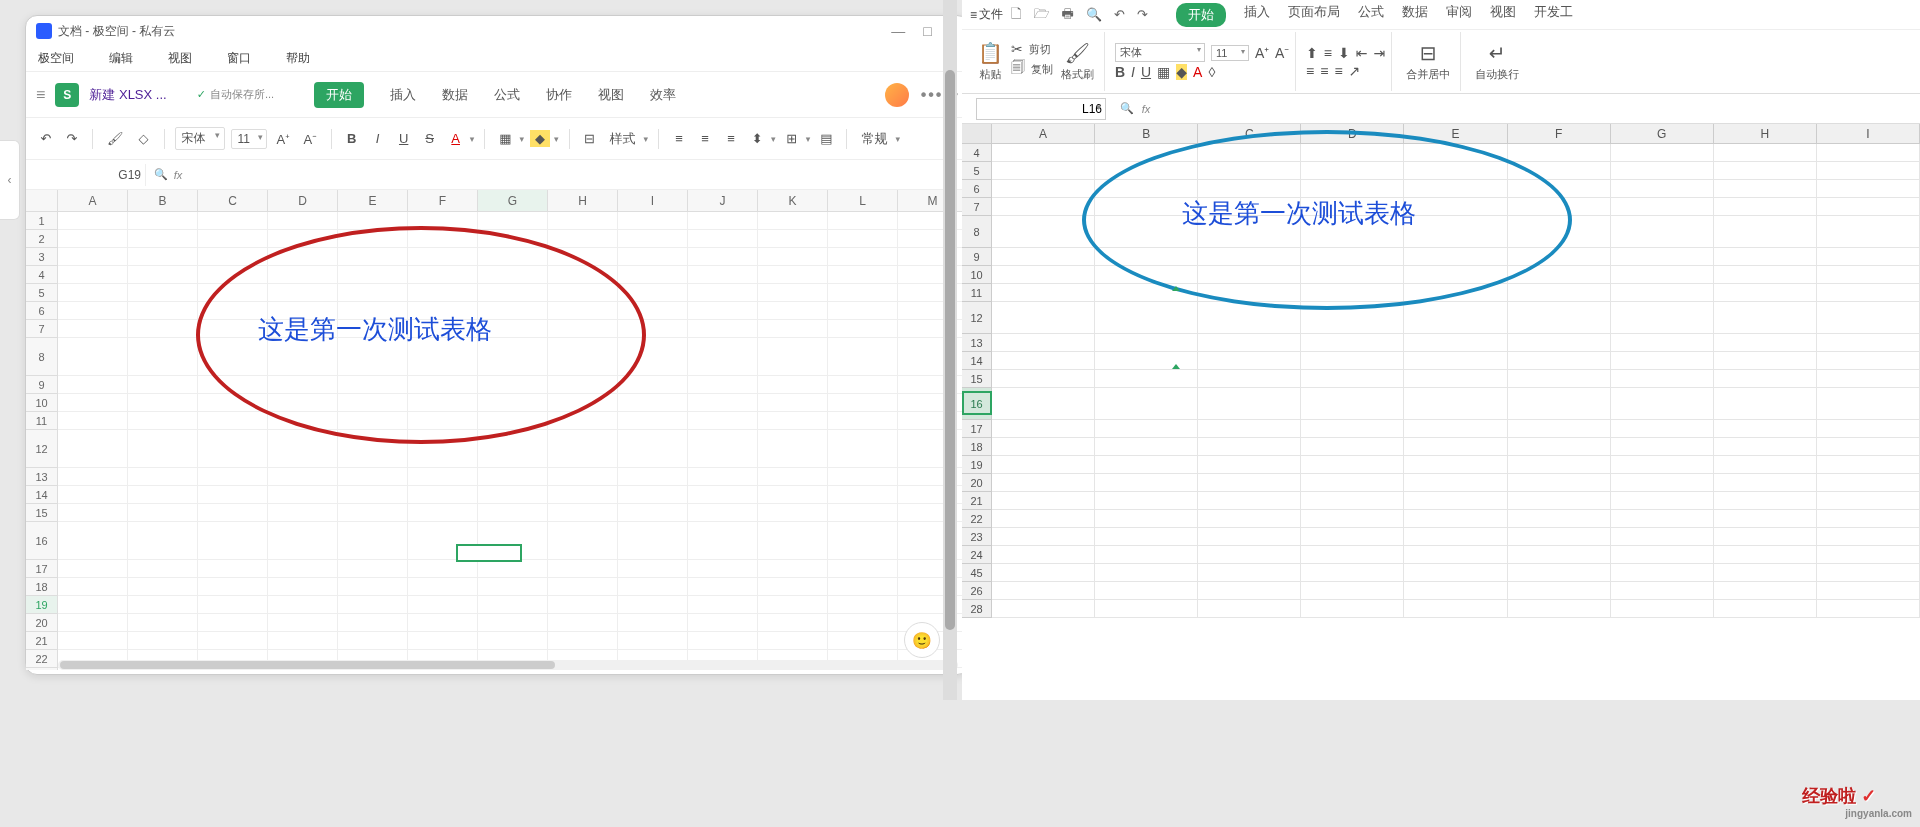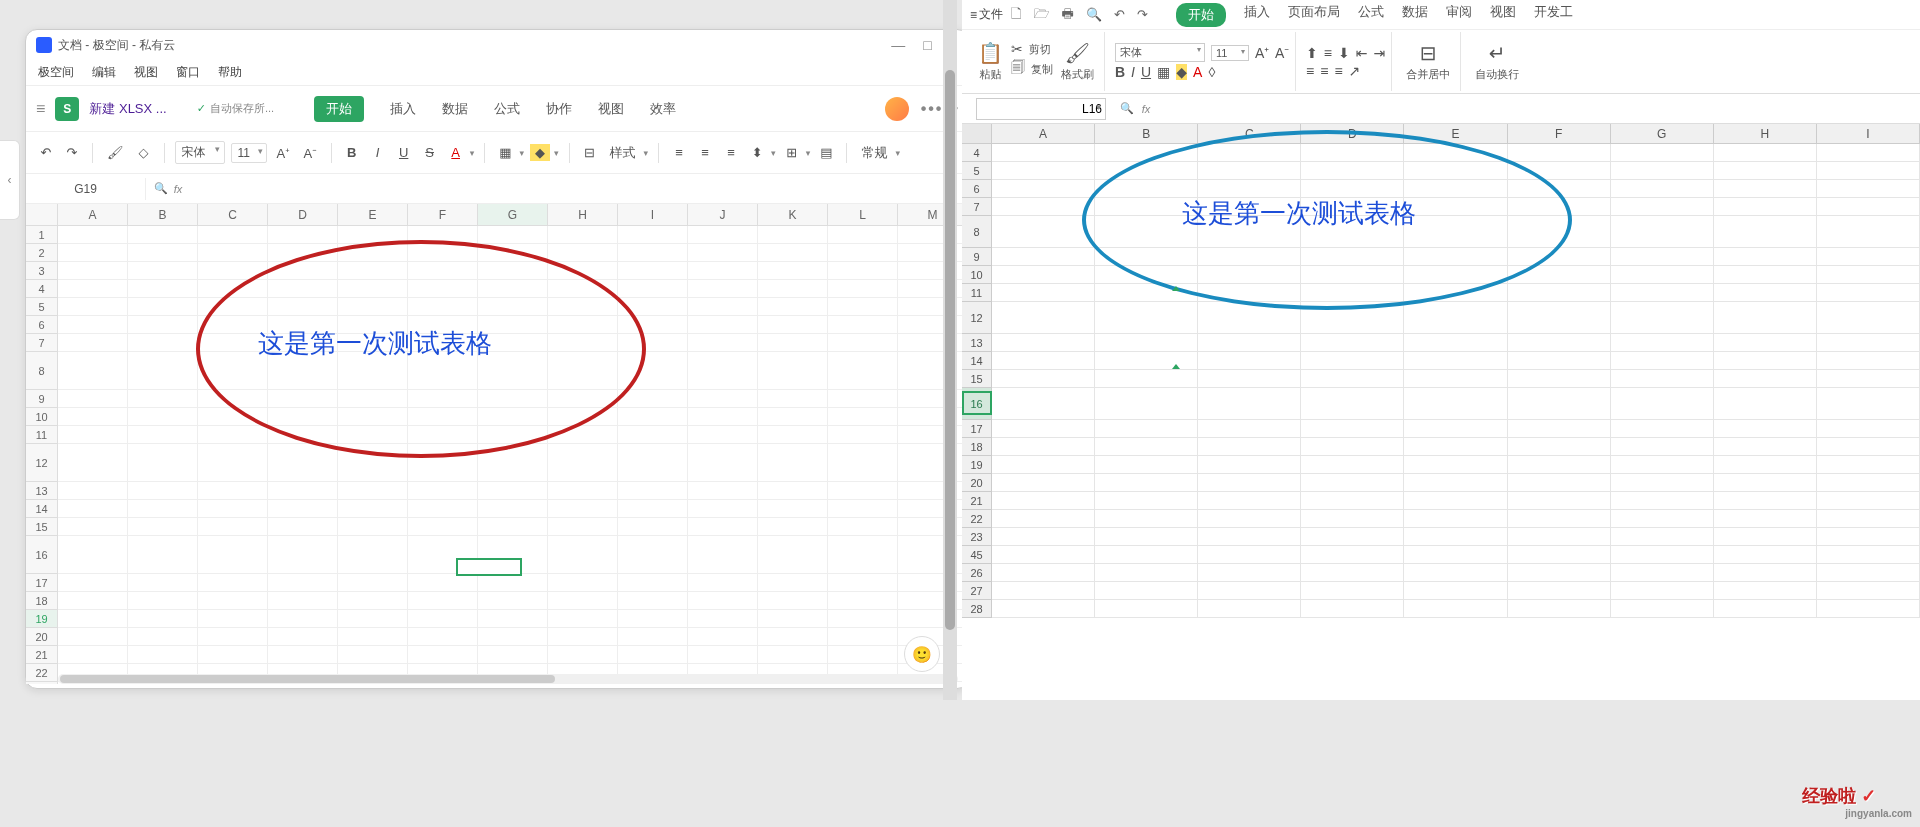--- a/index.html
+++ b/index.html
@@ -1,23 +1,23 @@
 <!DOCTYPE html>
 <html><head>
 <meta charset="utf-8">
 <style>
 * { box-sizing: border-box; margin: 0; padding: 0; font-family: "Microsoft YaHei", sans-serif; }
 body { width: 1920px; height: 827px; background: #e8e8e8; position: relative; overflow: hidden; }
 
 
-.left-app { position: absolute; left: 25px; top: 29px; width: 944px; height: 660px; background: #fff; border: 1px solid #ccc; border-radius: 12px; box-shadow: 0 2px 8px rgba(0,0,0,.1); }
+.left-app { position: absolute; left: 25px; top: 15px; width: 944px; height: 660px; background: #fff; border: 1px solid #ccc; border-radius: 12px; box-shadow: 0 2px 8px rgba(0,0,0,.1); }
 .left-title { height: 30px; display: flex; align-items: center; padding: 0 10px; font-size: 12px; color: #555; }
 .left-title .app-icon { width: 16px; height: 16px; background: #2a5cff; border-radius: 3px; margin-right: 6px; }
 .left-title .ctrl { margin-left: auto; display: flex; gap: 18px; color: #888; font-size: 14px; }
-.left-menu { height: 26px; display: flex; align-items: center; gap: 18px; padding: 0 12px; font-size: 12px; color: #444; border-bottom: 1px solid #eee; }
+.left-menu { height: 26px; display: flex; align-items: center; gap: 35px; padding: 0 12px; font-size: 12px; color: #444; border-bottom: 1px solid #eee; }
 
 .left-tab { height: 46px; display: flex; align-items: center; padding: 0 10px; gap: 10px; border-bottom: 1px solid #eee; }
 .hamburger { color: #888; font-size: 16px; }
 .sheet-icon { width: 24px; height: 24px; background: #2da562; border-radius: 4px; color: #fff; display: flex; align-items: center; justify-content: center; font-size: 12px; font-weight: bold; }
 .tab-name { font-size: 13px; color: #4c1d95; font-weight: 500; }
 .autosave { display: flex; align-items: center; gap: 4px; font-size: 11px; color: #888; margin-left: 20px; }
 .autosave-check { color: #2da562; }
 .doc-tabs { display: flex; gap: 26px; margin-left: 30px; font-size: 13px; color: #555; }
 .doc-tab.active { color: #fff; background: #2da562; padding: 4px 12px; border-radius: 4px; }
 .doc-tab { padding: 4px 0; }
@@ -28,21 +28,21 @@
 .left-toolbar { height: 42px; display: flex; align-items: center; padding: 0 10px; gap: 6px; border-bottom: 1px solid #eee; font-size: 13px; color: #555; }
 .tb-item { padding: 4px; min-width: 20px; text-align: center; cursor: pointer; }
 .tb-sep { width: 1px; height: 20px; background: #e0e0e0; margin: 0 4px; }
 .font-sel { border: 1px solid #ddd; padding: 2px 18px 2px 6px; font-size: 12px; border-radius: 2px; position: relative; }
 .font-sel::after { content: "▾"; position: absolute; right: 4px; font-size: 9px; color: #888; }
 .size-sel { border: 1px solid #ddd; padding: 2px 14px 2px 6px; font-size: 12px; border-radius: 2px; width: 36px; position: relative; }
 .size-sel::after { content: "▾"; position: absolute; right: 3px; font-size: 9px; color: #888; }
 .dd { font-size: 9px; color: #888; margin-left: -2px; }
 
 .left-namebox { height: 30px; display: flex; align-items: center; border-bottom: 1px solid #eee; }
-.nb { width: 120px; border-right: 1px solid #eee; text-align: center; font-size: 12px; color: #555; padding: 4px; }
+.nb { width: 120px; border-right: 1px solid #eee; text-align: right; font-size: 12px; color: #555; padding: 4px; }
 .fx-wrap { display: flex; align-items: center; padding: 0 8px; gap: 6px; flex: 1; }
 .fx-icon { font-size: 11px; color: #888; }
 
 .left-grid { position: relative; height: 480px; overflow: hidden; }
 .col-headers { display: flex; height: 22px; background: #f7f7f7; border-bottom: 1px solid #ddd; }
 .corner { width: 32px; border-right: 1px solid #ddd; }
 .col-h { flex: 1; min-width: 66px; text-align: center; font-size: 12px; color: #666; border-right: 1px solid #ddd; line-height: 22px; }
 .col-h.sel { background: #e8f3ed; }
 .grid-body { position: relative; }
 .grid-row { display: flex; height: 18px; }
@@ -950,45 +950,45 @@
           <div class="r-cell"></div>
           <div class="r-cell"></div>
           <div class="r-cell"></div>
           <div class="r-cell"></div>
           <div class="r-cell"></div>
           <div class="r-cell"></div>
           <div class="r-cell"></div>
           <div class="r-cell"></div>
         </div>
         <div class="r-row-e ">
+          <div class="r-row-h ">24</div>
+          <div class="r-cell"></div>
+          <div class="r-cell"></div>
+          <div class="r-cell"></div>
+          <div class="r-cell"></div>
+          <div class="r-cell"></div>
+          <div class="r-cell"></div>
+          <div class="r-cell"></div>
+          <div class="r-cell"></div>
+          <div class="r-cell"></div>
+        </div>
+        <div class="r-row-e ">
           <div class="r-row-h ">45</div>
           <div class="r-cell"></div>
           <div class="r-cell"></div>
           <div class="r-cell"></div>
           <div class="r-cell"></div>
           <div class="r-cell"></div>
           <div class="r-cell"></div>
           <div class="r-cell"></div>
           <div class="r-cell"></div>
           <div class="r-cell"></div>
         </div>
         <div class="r-row-e ">
           <div class="r-row-h ">26</div>
-          <div class="r-cell"></div>
-          <div class="r-cell"></div>
-          <div class="r-cell"></div>
-          <div class="r-cell"></div>
-          <div class="r-cell"></div>
-          <div class="r-cell"></div>
-          <div class="r-cell"></div>
-          <div class="r-cell"></div>
-          <div class="r-cell"></div>
-        </div>
-        <div class="r-row-e ">
-          <div class="r-row-h ">27</div>
           <div class="r-cell"></div>
           <div class="r-cell"></div>
           <div class="r-cell"></div>
           <div class="r-cell"></div>
           <div class="r-cell"></div>
           <div class="r-cell"></div>
           <div class="r-cell"></div>
           <div class="r-cell"></div>
           <div class="r-cell"></div>
         </div>

